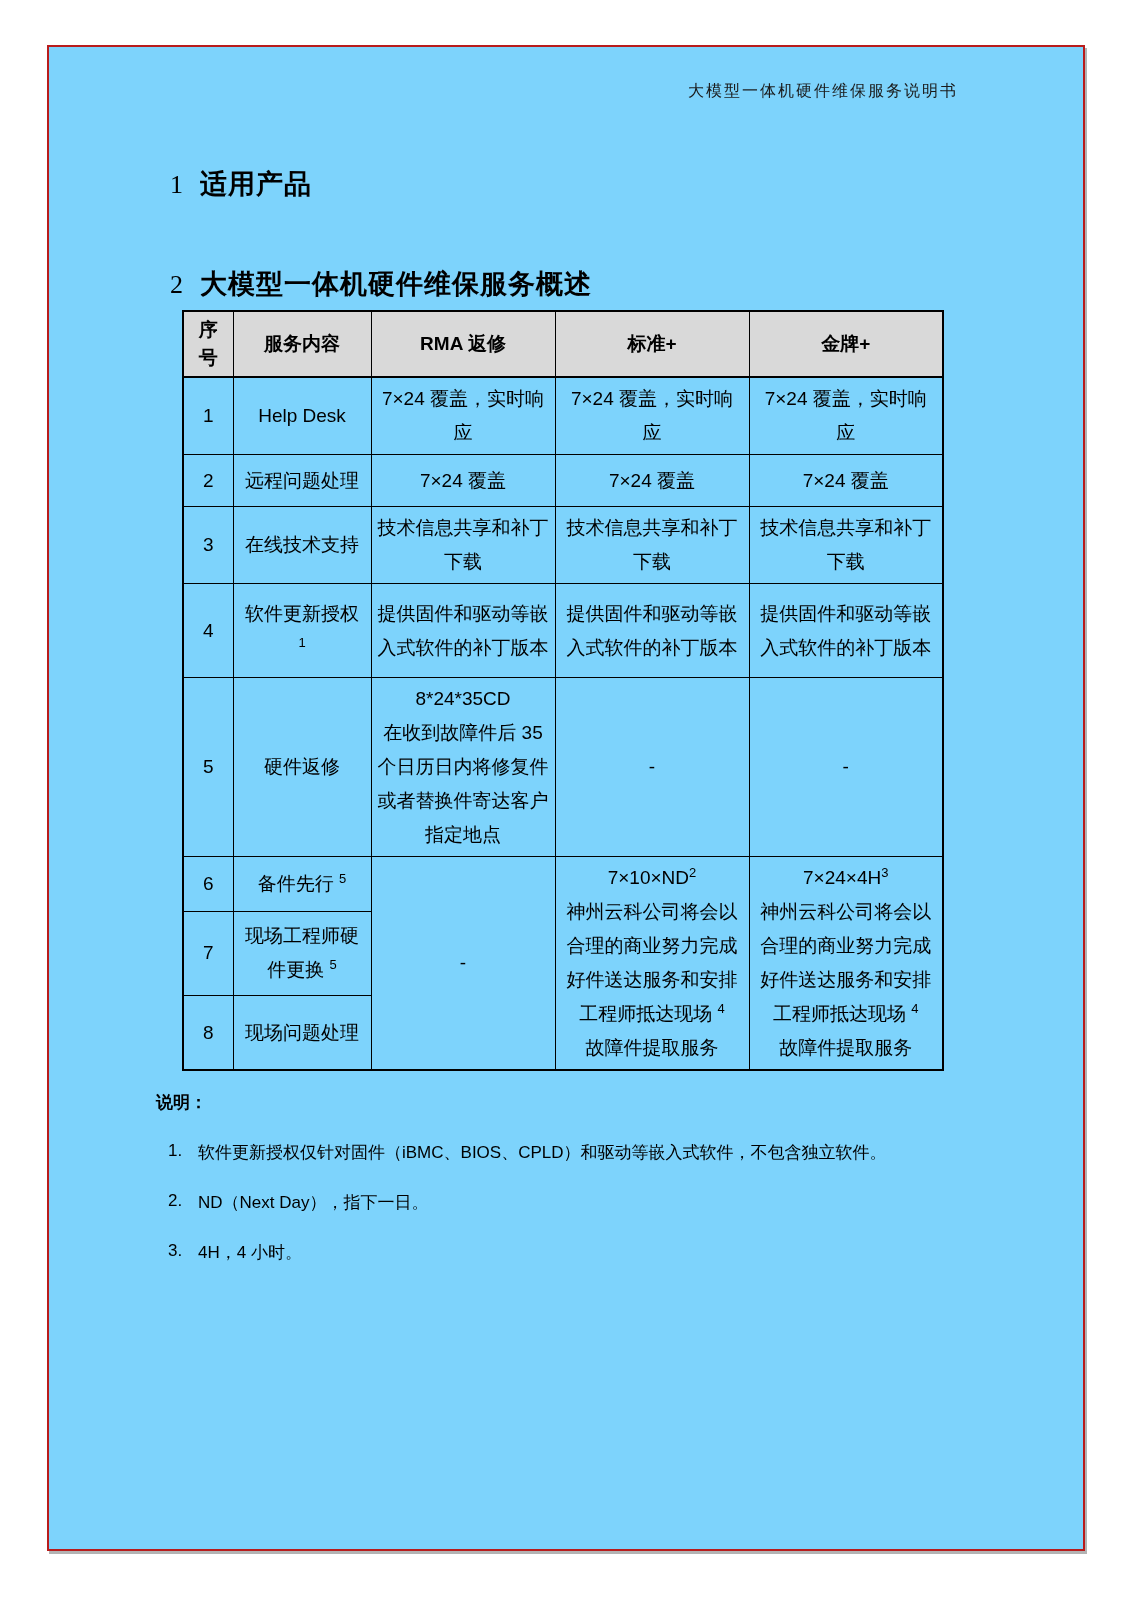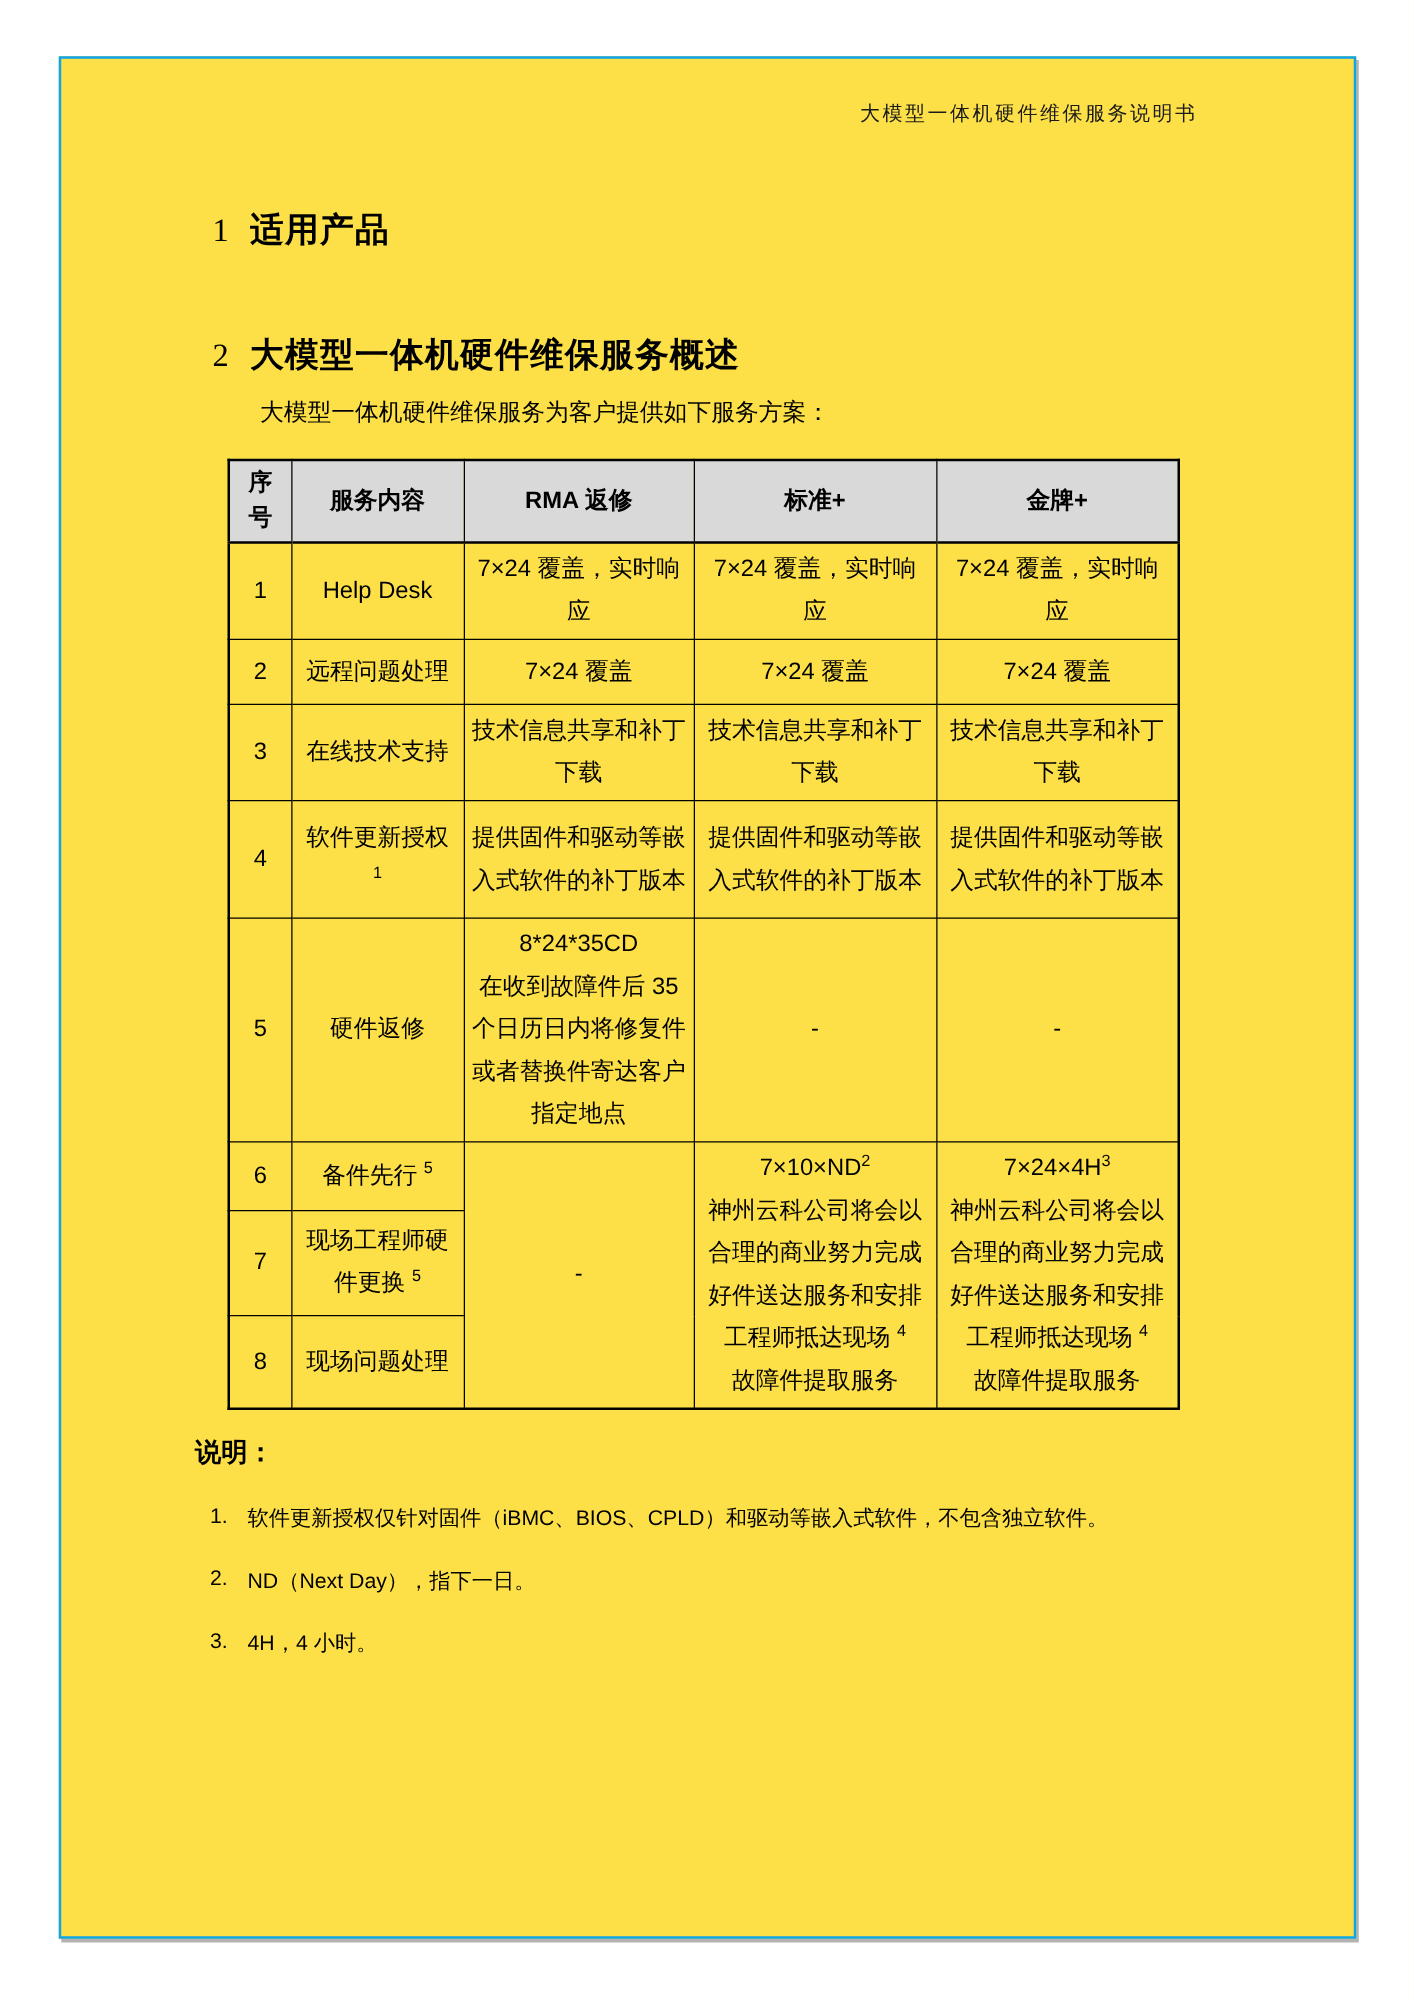--- a/index.html
+++ b/index.html
@@ -6,23 +6,23 @@
   html, body { background: #ffffff; }
   body {
     width: 1131px; height: 1600px;
     position: relative;
     font-family: "Liberation Sans", "DejaVu Sans", sans-serif;
     color: #000000;
   }
   .frame {
     position: absolute;
     left: 47px; top: 45px; right: 46px; bottom: 49px;
-    border: 2px solid #0ea5e9;
+    border: 2px solid #b91c1c;
     box-shadow: 2px 3px 0 #b3b3b3;
-    background: #fde047;
+    background: #7dd3fc;
   }
   .content {
     position: absolute; inset: 0;
     padding: 0 125px 0 121px;
   }
   .doc-header {
     margin-top: 34px;
     text-align: right;
     font-family: "Liberation Serif", "DejaVu Serif", serif;
     font-size: 16px;
@@ -97,21 +97,21 @@
   tr.r6 td { height: 50px; }
   tr.r7 td { height: 75px; }
   tr.r8 td { height: 68px; }
   sup.fn {
     font-size: 13px;
     vertical-align: super;
     line-height: 0;
   }
   .cell-block { display: block; }
   .notes { margin-top: 20px; margin-left: -14px; font-size: 17px; }
-  .notes-label { font-weight: 700; font-size: 21px; }
+  .notes-label { font-weight: 700; font-size: 17px; }
   .note-item { margin-top: 27px; display: flex; }
   .note-num { width: 42px; flex: 0 0 auto; padding-left: 12px; }
   .note-text { flex: 1; }
   .page-footer {
     position: absolute;
     left: 0; right: 0; bottom: 28px;
     text-align: center;
     font-family: "Liberation Serif", "DejaVu Serif", serif;
     font-size: 17px;
     font-weight: 700;
@@ -124,21 +124,20 @@
 <div class="frame">
   <div class="content">
 
     <div class="doc-header">大模型一体机硬件维保服务说明书</div>
 
     <h1 class="sec"><span class="sec-num">1</span><span>适用产品</span></h1>
 
 
     <h1 class="sec sec2"><span class="sec-num">2</span><span>大模型一体机硬件维保服务概述</span></h1>
 
-    <p class="lead-par">大模型一体机硬件维保服务为客户提供如下服务方案：</p>
 
     <table class="svc">
       <colgroup>
         <col class="c-no">
           <col class="c-content">
           <col class="c-rma">
           <col class="c-std">
           <col class="c-gold">
       </colgroup>
       <thead>

